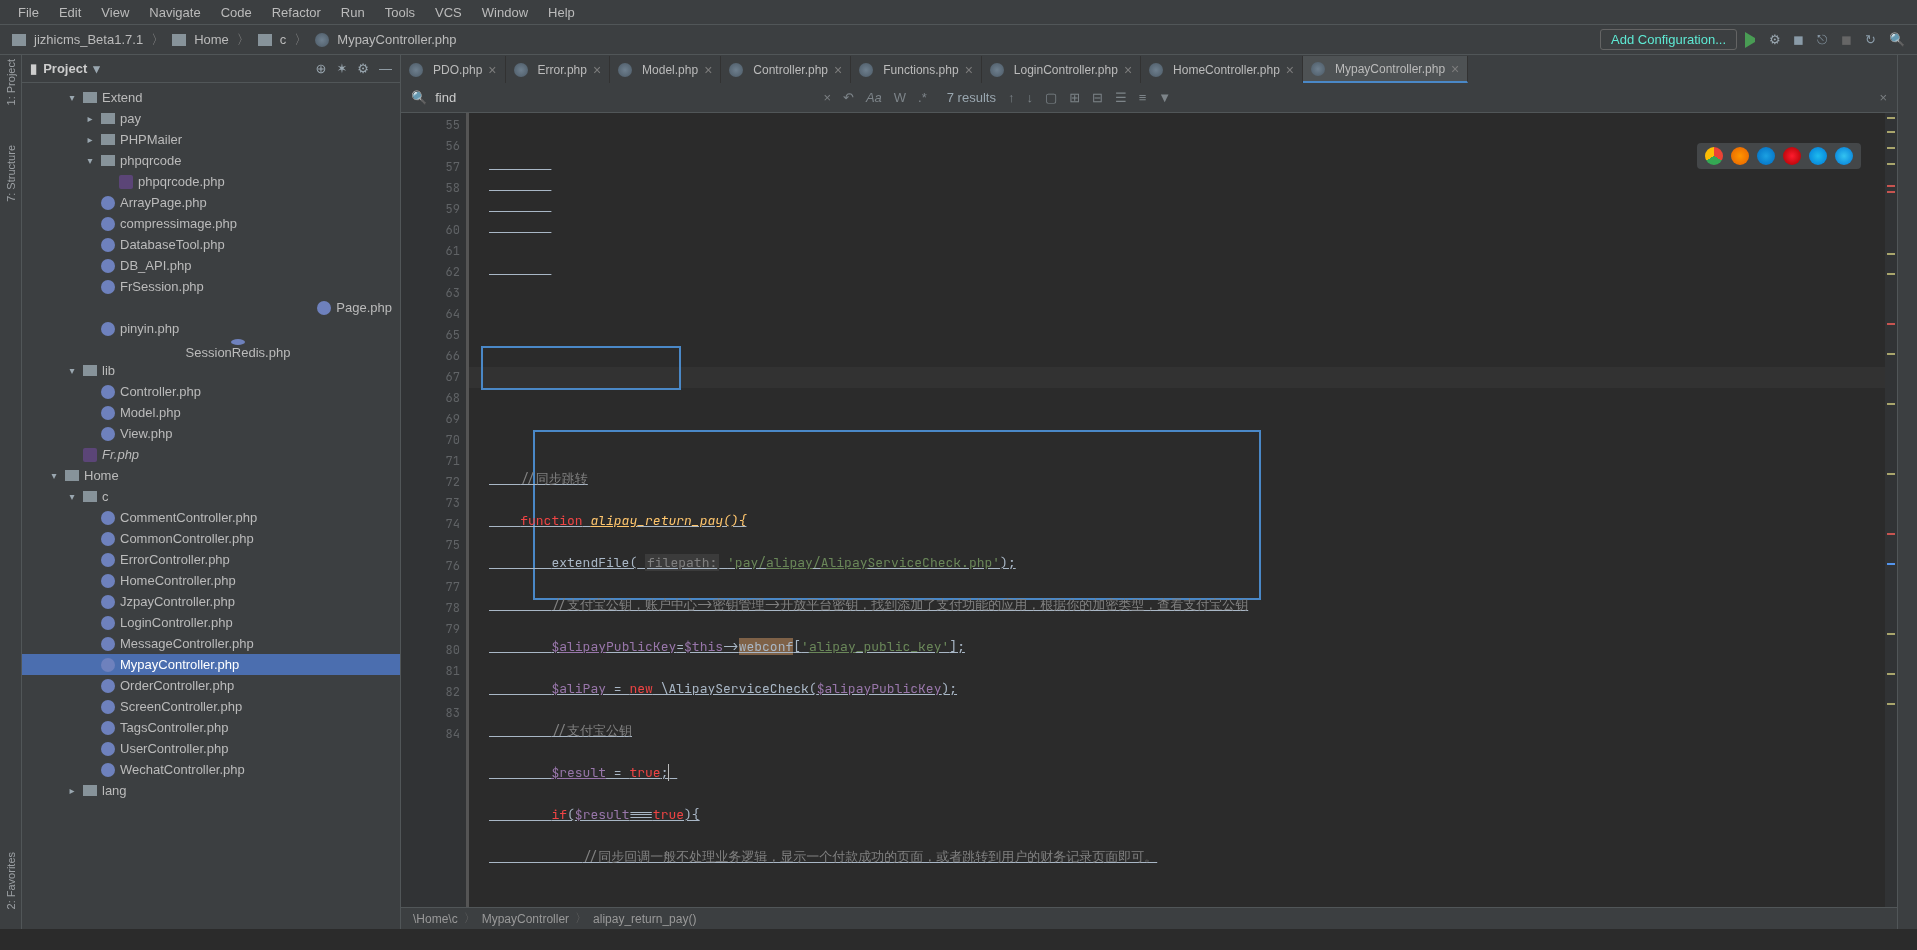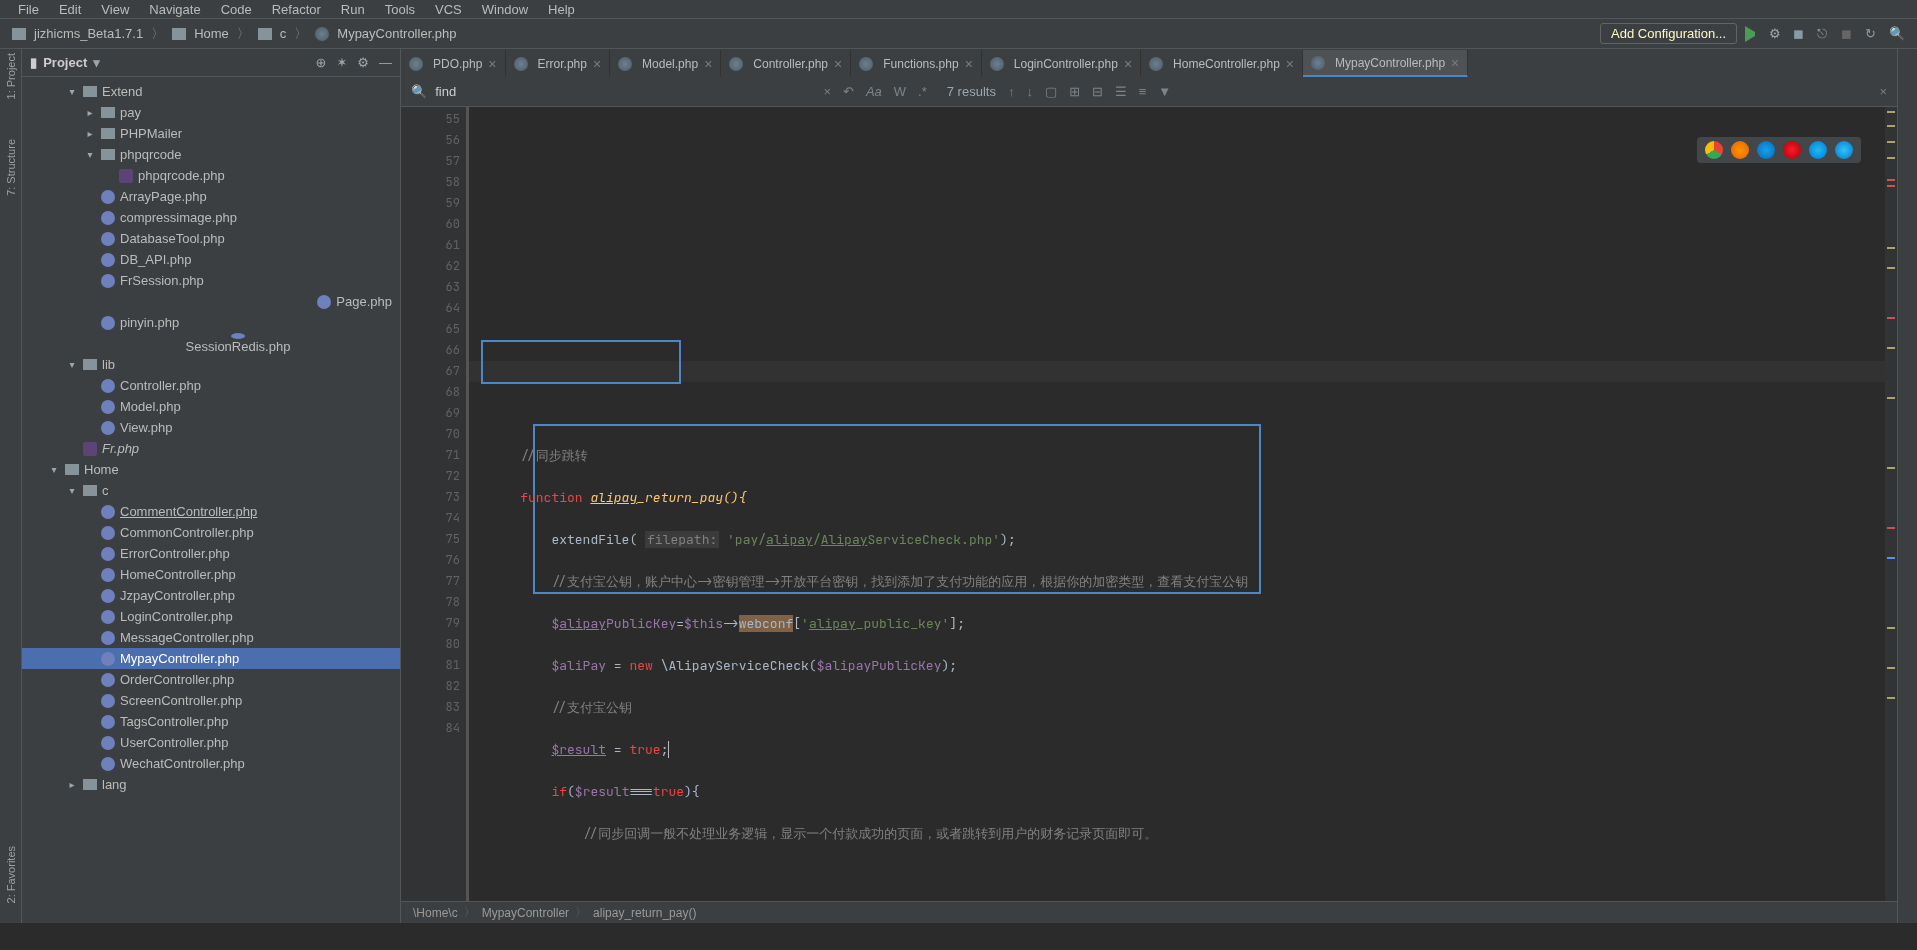--- a/index.html
+++ b/index.html
@@ -1,26 +1,26 @@
 <!DOCTYPE html>
 <html><head>
 <meta charset="utf-8">
 <style>
 * { margin: 0; padding: 0; box-sizing: border-box; }
 body { font-family: "Segoe UI", Arial, sans-serif; background: #2b2b2b; color: #bbb; font-size: 13px; overflow: hidden; width: 1917px; height: 950px; }
-.menubar { background: #3c3f41; height: 19px; display: flex; align-items: center; padding: 0 8px; border-bottom: 1px solid #515658; }
+.menubar { background: #3c3f41; height: 25px; display: flex; align-items: center; padding: 0 8px; border-bottom: 1px solid #515658; }
 .menubar span { padding: 0 10px; color: #bbb; cursor: pointer; }
 .breadcrumb-bar { background: #3c3f41; height: 30px; display: flex; align-items: center; padding: 0 12px; border-bottom: 1px solid #515658; justify-content: space-between; }
 .breadcrumb-left { display: flex; align-items: center; gap: 4px; }
 .breadcrumb-left .crumb { color: #bbb; }
 .breadcrumb-left .sep { color: #888; padding: 0 4px; }
 .folder-ico { width: 14px; height: 12px; background: #87939a; display: inline-block; margin-right: 4px; }
 .php-ico { width: 14px; height: 14px; background: radial-gradient(circle, #6e7f8e, #4c5a66); border-radius: 50%; display: inline-block; margin-right: 4px; vertical-align: middle; }
 .tb-right { display: flex; gap: 8px; align-items: center; }
-.btn-config { border: 1px solid #646464; padding: 2px 10px; border-radius: 3px; color: #fef9c3; background: #3c3f41; }
+.btn-config { border: 1px solid #646464; padding: 2px 10px; border-radius: 3px; color: #5eead4; background: #3c3f41; }
 .icon16 { width: 16px; height: 16px; display: inline-block; position: relative; }
 .play { border-left: 10px solid #499c54; border-top: 6px solid transparent; border-bottom: 6px solid transparent; }
 .gear { color: #9aa7b0; }
 .main-layout { display: flex; height: calc(950px - 24px - 30px - 22px); }
 .side-tabs { width: 22px; background: #3c3f41; border-right: 1px solid #515658; display: flex; flex-direction: column; align-items: center; padding-top: 4px; gap: 40px; }
 .side-tabs .vtab { writing-mode: vertical-rl; transform: rotate(180deg); color: #9ca0a4; font-size: 11px; cursor: pointer; }
 .project-panel { width: 379px; background: #3c3f41; display: flex; flex-direction: column; border-right: 1px solid #515658; }
 .project-header { height: 28px; display: flex; align-items: center; padding: 0 8px; border-bottom: 1px solid #515658; justify-content: space-between; }
 .project-header .left { display: flex; align-items: center; gap: 6px; font-weight: 600; color: #cdcdcd; }
 .project-header .icons { display: flex; gap: 10px; color: #9aa7b0; }
@@ -42,21 +42,21 @@
 .findbar .search .si { color: #7b7f82; }
 .findbar input { background: transparent; border: none; color: #cdcdcd; font-size: 13px; outline: none; width: 360px; }
 .findbar .closeX { color: #7b7f82; cursor: pointer; }
 .findbar .ops { display: flex; gap: 12px; color: #7d8489; align-items: center; }
 .findbar .ops span { cursor: pointer; }
 .findbar .count { color: #9aa7b0; margin-left: 8px; }
 .findbar .right { flex: 1; display: flex; justify-content: flex-end; }
 .editor-body { flex: 1; display: flex; position: relative; overflow: hidden; }
 .gutter { width: 68px; background: #313335; text-align: right; color: #606366; padding: 2px 6px 2px 0; font-family: "JetBrains Mono", Consolas, monospace; font-size: 12px; line-height: 21px; border-right: 3px solid #555; }
 .gutter .ln { height: 21px; }
-.code { flex: 1; font-family: "JetBrains Mono", Consolas, monospace; font-size: 13px; line-height: 21px; padding: 2px 8px 2px 20px; color: #a9b7c6; position: relative; white-space: pre; }
+.code { flex: 1; font-family: "JetBrains Mono", Consolas, monospace; font-size: 13px; line-height: 21px; padding: 19px 8px 2px 20px; color: #a9b7c6; position: relative; white-space: pre; text-decoration: underline; }
 .browser-bar { position: absolute; top: 30px; right: 24px; background: #444749; border-radius: 4px; padding: 4px 8px; display: flex; gap: 8px; }
 .bicon { width: 18px; height: 18px; border-radius: 50%; }
 .minimap { width: 12px; background: #313335; position: relative; }
 .minimap .mk { position: absolute; left: 2px; width: 8px; height: 2px; }
 .rightmost { width: 20px; background: #3c3f41; border-left: 1px solid #515658; }
 .breadcrumb-bottom { height: 22px; background: #3c3f41; border-top: 1px solid #515658; display: flex; align-items: center; padding: 0 12px; color: #999; font-size: 12px; }
 .breadcrumb-bottom .bsep { color: #666; padding: 0 6px; }
 .kw { color: #ef4444; }
 .str { color: #6a8759; }
 .cmt { color: #808080; }
@@ -228,21 +228,21 @@
         <div class="trow" style="padding-left: 26px;">
           <span class="chev">▾</span>
           <span class="fold-tico"></span>
           <span>Home</span>
         </div>
         <div class="trow" style="padding-left: 44px;">
           <span class="chev">▾</span>
           <span class="fold-tico"></span>
           <span>c</span>
         </div>
-        <div class="trow" style="padding-left: 62px; text-decoration: underline;">
+        <div class="trow" style="padding-left: 62px;">
           <span class="chev"></span>
           <span class="php-tico"></span>
           <span>CommentController.php</span>
         </div>
         <div class="trow" style="padding-left: 62px;">
           <span class="chev"></span>
           <span class="php-tico"></span>
           <span>CommonController.php</span>
         </div>
         <div class="trow" style="padding-left: 62px;">

